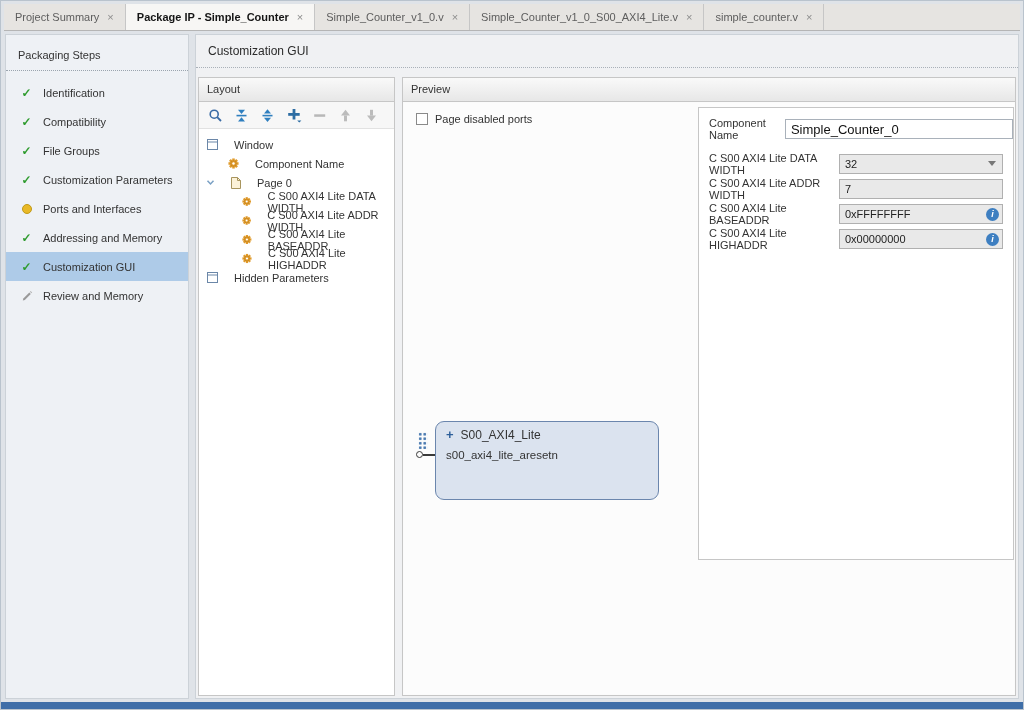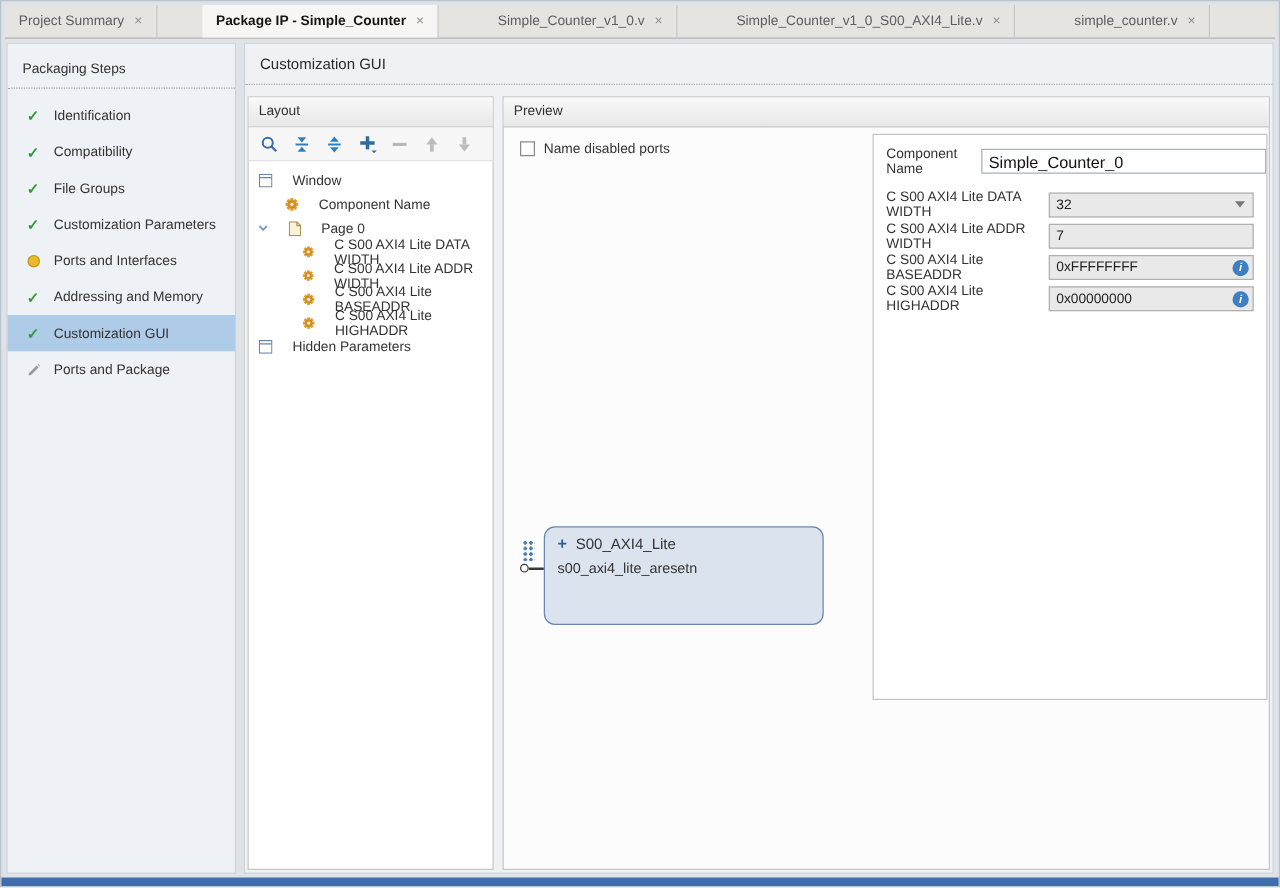--- a/index.html
+++ b/index.html
@@ -2,21 +2,21 @@
 <html><head>
 <meta charset="utf-8">
 <style>
   * { box-sizing: border-box; margin: 0; padding: 0; }
   html,body { width:1024px; height:710px; }
   body { font-family: "Liberation Sans", sans-serif; background:#ffffff; }
   .window { position:relative; width:1024px; height:710px; background:#dfe3e8; border:1px solid #b9c3cd; overflow:hidden; }
   .bottom-bar { position:absolute; left:0; right:0; bottom:0; height:7px; background:#3f6ea8; }
 
   
-  .tabbar { position:absolute; top:3px; left:3px; right:3px; height:27px; background:#e6e4e1; border-bottom:1px solid #b5b5b5; display:flex; align-items:stretch;gap:36px; }
+  .tabbar { position:absolute; top:3px; left:3px; right:3px; height:27px; background:#e6e4e1; border-bottom:1px solid #b5b5b5; display:flex; align-items:stretch; }
   .tab { display:flex; align-items:center; gap:8px; padding:0 11px; border-right:1px solid #c6c6c6; font-size:11px; color:#5d5d5d; white-space:nowrap; }
   .tab.active { background:#f7f6f4; font-weight:bold; color:#151515; }
   .tab-close { color:#8d8d8d; font-size:11px; font-weight:normal; }
 
   
   .sidebar { position:absolute; top:33px; left:4px; width:184px; bottom:10px; background:#eef1f5; border:1px solid #ccd2d8; }
   .sidebar-title { font-size:11px; font-weight:normal; color:#333; padding:14px 0 9px 12px; }
   .sidebar-sep { border-bottom:1px dotted #9aa4ae; }
   .steps { padding-top:7px; }
   .step { display:flex; align-items:center; gap:10px; height:29px; padding-left:14px; font-size:11px; color:#333; cursor:default; }
@@ -151,21 +151,21 @@
           </span>
         <span>Customization GUI</span>
       </div>
       <div class="step">
         <span class="step-ic">
           <svg width="12" height="12" viewBox="0 0 12 12">
               <path d="M1.8,10.4 l2,-0.5 6,-6 -1.5,-1.5 -6,6 z" fill="#9a9a9a"></path>
               <path d="M8.9,1.8 l1.5,1.5 0.8,-0.8 -1.5,-1.5 z" fill="#b5b5b5"></path>
             </svg>
         </span>
-        <span>Ports and Package</span>
+        <span>Review and Memory</span>
       </div>
     </div>
   </aside>
 
   <div class="main">
     <div class="main-title-row">Customization GUI</div>
 
     <section class="layout-panel">
       <div class="panel-header">Layout</div>
       <div class="lp-toolbar">
@@ -308,21 +308,21 @@
     </section>
 
     <div class="vsplit"></div>
 
     <section class="preview-panel">
       <div class="panel-header">Preview</div>
       <div class="preview-body">
 
         <div class="chk-row">
           <span class="chk"></span>
-          <span>Name disabled ports</span>
+          <span>Page disabled ports</span>
         </div>
 
         <div class="ip-block">
           <span class="drag-dots"></span>
           <div class="ip-header">
             <span class="ip-plus">+</span>
             <span>S00_AXI4_Lite</span>
           </div>
           <div class="ip-row">
             <span class="stub-l inv"></span>

